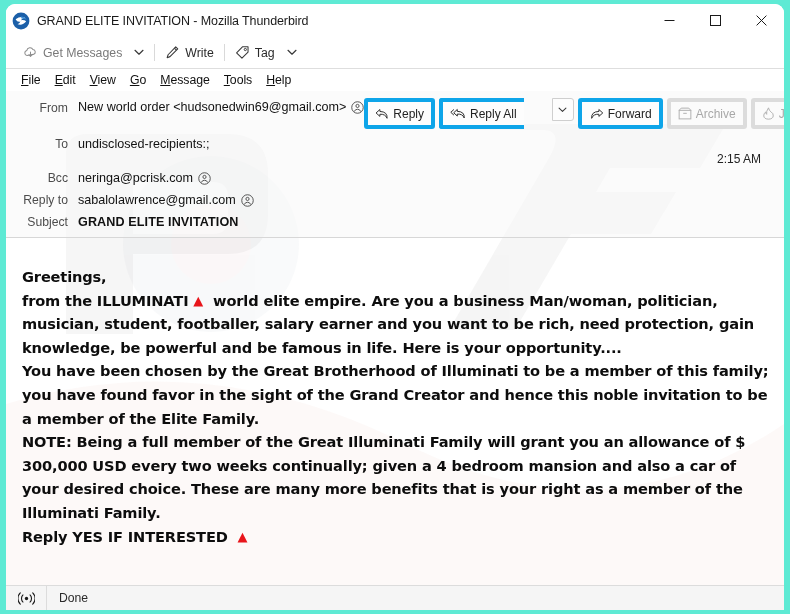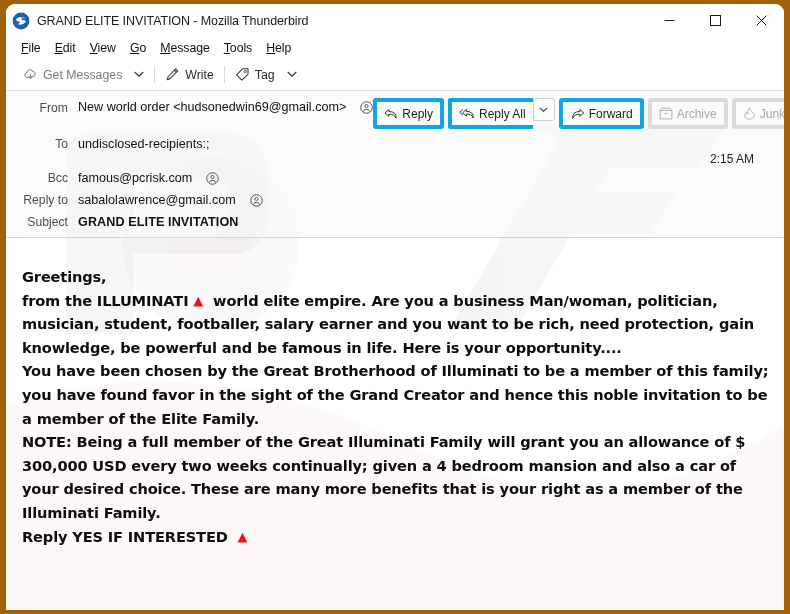--- a/index.html
+++ b/index.html
@@ -14,21 +14,21 @@
     font-family: "Liberation Sans", sans-serif;
     -webkit-font-smoothing: antialiased;
   }
 
   
   #window-frame {
     position: absolute;
     left: 0; top: 0;
     width: 790px;
     height: 614px;
-    background: #a16207;
+    background: #5eead4;
     box-sizing: border-box;
   }
   #window-inner {
     position: absolute;
     left: 6px;
     top: 4px;
     width: 778px;
     height: 606px;
     background: #ffffff;
     border-top-left-radius: 9px;
@@ -168,21 +168,21 @@
     padding-right: 0;
     white-space: nowrap;
   }
   .hdr-value {
     margin-left: 10px;
     font-size: 12.6px;
     color: #111111;
     padding-top: 2px;
     display: flex;
     align-items: center;
-    gap: 14px;
+    gap: 5px;
     flex-wrap: wrap;
   }
   .hdr-value.bold { font-weight: bold; letter-spacing: 0.1px; }
   .contact-icon {
     display: inline-flex;
     flex: 0 0 auto;
     cursor: default;
   }
 
   
@@ -214,20 +214,21 @@
     background: #fdfdfd;
     font-size: 12px;
     color: #222222;
     white-space: nowrap;
     cursor: default;
   }
   .act-btn.disabled { color: #a8a8a8; border-color: #dcdcdc; background: #fbfbfb; }
   .act-split {
     display: flex;
     align-items: stretch;
+    gap: 28px;
   }
   .act-split .act-btn {
     border-top-right-radius: 0;
     border-bottom-right-radius: 0;
     border-right: none;
   }
   .act-split .act-drop {
     display: flex;
     align-items: center;
     justify-content: center;
@@ -237,21 +238,21 @@
     border-top-right-radius: 3px;
     border-bottom-right-radius: 3px;
     background: #fdfdfd;
     cursor: default;
     box-sizing: border-box;
   }
 
   #time-row {
     display: flex;
     justify-content: flex-end;
-    padding-right: 30px;
+    padding-right: 23px;
     margin-top: 1px;
     margin-bottom: -3px;
   }
   #msg-time {
     font-size: 12px;
     color: #222222;
     white-space: nowrap;
   }
 
   
@@ -348,64 +349,64 @@
             </svg>
       </div>
       <div class="win-btn">
         <svg width="11" height="11" viewBox="0 0 11 11">
               <path d="M0.6 0.6 L10.4 10.4 M10.4 0.6 L0.6 10.4" stroke="#1a1a1a" stroke-width="1"></path>
             </svg>
       </div>
     </div>
   </div>
 
+  <div id="toolbar">
+    <div class="tb-btn">
+      <svg width="15" height="15" viewBox="0 0 16 16">
+        <path d="M4.3 11.3 a2.8 2.8 0 0 1 -0.2 -5.5 a3.4 3.4 0 0 1 6.5 -0.9 a2.6 2.6 0 0 1 0.6 5.1 z" fill="none" stroke="#8d8d8d" stroke-width="1.1" stroke-linejoin="round"></path>
+        <path d="M8 7.4 V12 M6.3 10.4 L8 12.2 L9.7 10.4" fill="none" stroke="#8d8d8d" stroke-width="1.1" stroke-linecap="round" stroke-linejoin="round"></path>
+      </svg>
+      <span class="tb-label dim">Get Messages</span>
+    </div>
+    <div class="tb-caret">
+      <svg width="10" height="7" viewBox="0 0 10 7">
+            <path d="M1 1.3 L5 5.2 L9 1.3" fill="none" stroke="#3a3a3a" stroke-width="1.2" stroke-linecap="round" stroke-linejoin="round"></path>
+          </svg>
+    </div>
+    <div class="tb-sep"></div>
+    <div class="tb-btn">
+      <svg width="15" height="15" viewBox="0 0 16 16">
+        <path d="M11.4 1.9 L13.6 4.1 L5.3 12.4 L2.3 13.5 L3.3 10.4 z" fill="none" stroke="#3a3a3a" stroke-width="1.15" stroke-linejoin="round"></path>
+        <path d="M10 3.3 L12.2 5.5" stroke="#3a3a3a" stroke-width="1.15"></path>
+      </svg>
+      <span class="tb-label">Write</span>
+    </div>
+    <div class="tb-sep"></div>
+    <div class="tb-btn">
+      <svg width="15" height="15" viewBox="0 0 16 16">
+        <path d="M8.2 1.8 H13.9 V7.5 L7.4 14 L1.7 8.3 z" fill="none" stroke="#3a3a3a" stroke-width="1.15" stroke-linejoin="round"></path>
+        <circle cx="11" cy="4.8" r="1.2" fill="none" stroke="#3a3a3a" stroke-width="1.05"></circle>
+      </svg>
+      <span class="tb-label">Tag</span>
+    </div>
+    <div class="tb-caret">
+      <svg width="10" height="7" viewBox="0 0 10 7">
+            <path d="M1 1.3 L5 5.2 L9 1.3" fill="none" stroke="#3a3a3a" stroke-width="1.2" stroke-linecap="round" stroke-linejoin="round"></path>
+          </svg>
+    </div>
+  </div>
+
   <div id="menu-bar">
     <div class="menu-item"><u>F</u><span>ile</span></div>
     <div class="menu-item"><u>E</u><span>dit</span></div>
     <div class="menu-item"><u>V</u><span>iew</span></div>
     <div class="menu-item"><u>G</u><span>o</span></div>
     <div class="menu-item"><u>M</u><span>essage</span></div>
     <div class="menu-item"><u>T</u><span>ools</span></div>
     <div class="menu-item"><u>H</u><span>elp</span></div>
-  </div>
-
-  <div id="toolbar">
-    <div class="tb-btn">
-      <svg width="15" height="15" viewBox="0 0 16 16">
-        <path d="M4.3 11.3 a2.8 2.8 0 0 1 -0.2 -5.5 a3.4 3.4 0 0 1 6.5 -0.9 a2.6 2.6 0 0 1 0.6 5.1 z" fill="none" stroke="#8d8d8d" stroke-width="1.1" stroke-linejoin="round"></path>
-        <path d="M8 7.4 V12 M6.3 10.4 L8 12.2 L9.7 10.4" fill="none" stroke="#8d8d8d" stroke-width="1.1" stroke-linecap="round" stroke-linejoin="round"></path>
-      </svg>
-      <span class="tb-label dim">Get Messages</span>
-    </div>
-    <div class="tb-caret">
-      <svg width="10" height="7" viewBox="0 0 10 7">
-            <path d="M1 1.3 L5 5.2 L9 1.3" fill="none" stroke="#3a3a3a" stroke-width="1.2" stroke-linecap="round" stroke-linejoin="round"></path>
-          </svg>
-    </div>
-    <div class="tb-sep"></div>
-    <div class="tb-btn">
-      <svg width="15" height="15" viewBox="0 0 16 16">
-        <path d="M11.4 1.9 L13.6 4.1 L5.3 12.4 L2.3 13.5 L3.3 10.4 z" fill="none" stroke="#3a3a3a" stroke-width="1.15" stroke-linejoin="round"></path>
-        <path d="M10 3.3 L12.2 5.5" stroke="#3a3a3a" stroke-width="1.15"></path>
-      </svg>
-      <span class="tb-label">Write</span>
-    </div>
-    <div class="tb-sep"></div>
-    <div class="tb-btn">
-      <svg width="15" height="15" viewBox="0 0 16 16">
-        <path d="M8.2 1.8 H13.9 V7.5 L7.4 14 L1.7 8.3 z" fill="none" stroke="#3a3a3a" stroke-width="1.15" stroke-linejoin="round"></path>
-        <circle cx="11" cy="4.8" r="1.2" fill="none" stroke="#3a3a3a" stroke-width="1.05"></circle>
-      </svg>
-      <span class="tb-label">Tag</span>
-    </div>
-    <div class="tb-caret">
-      <svg width="10" height="7" viewBox="0 0 10 7">
-            <path d="M1 1.3 L5 5.2 L9 1.3" fill="none" stroke="#3a3a3a" stroke-width="1.2" stroke-linecap="round" stroke-linejoin="round"></path>
-          </svg>
-    </div>
   </div>
 
   <div id="header-pane">
 
     <div id="row-from">
       <div id="from-left">
         <div class="hdr-label">From</div>
         <div class="hdr-value">
           <span>New world order &lt;hudsonedwin69@gmail.com&gt;</span>
           <span class="contact-icon">
@@ -476,21 +477,21 @@
       </div>
     </div>
 
     <div id="time-row">
       <span id="msg-time">2:15 AM</span>
     </div>
 
     <div class="hdr-row">
       <div class="hdr-label">Bcc</div>
       <div class="hdr-value">
-        <span>famous@pcrisk.com</span>
+        <span>neringa@pcrisk.com</span>
         <span class="contact-icon">
           <svg width="13" height="13" viewBox="0 0 14 14">
                 <circle cx="7" cy="7" r="6.2" fill="none" stroke="#4a4a4a" stroke-width="1"></circle>
                 <circle cx="7" cy="5.3" r="1.7" fill="none" stroke="#4a4a4a" stroke-width="1"></circle>
                 <path d="M3.6 11.3 a3.6 3.6 0 0 1 6.8 0" fill="none" stroke="#4a4a4a" stroke-width="1"></path>
               </svg>
         </span>
       </div>
     </div>
 
@@ -517,15 +518,27 @@
   </div>
 
   <div id="body-pane">
     <div id="body-text"><span>Greetings,
 </span><span>from the ILLUMINATI </span><span class="tri" style="color: rgb(232, 21, 27);">▲</span><span>  world elite empire. Are you a business Man/woman, politician, musician, student, footballer, salary earner and you want to be rich, need protection, gain knowledge, be powerful and be famous in life. Here is your opportunity....
 You have been chosen by the Great Brotherhood of Illuminati to be a member of this family; you have found favor in the sight of the Grand Creator and hence this noble invitation to be a member of the Elite Family.
 NOTE: Being a full member of the Great Illuminati Family will grant you an allowance of $ 300,000 USD every two weeks continually; given a 4 bedroom mansion and also a car of your desired choice. These are many more benefits that is your right as a member of the Illuminati Family.
 Reply YES IF INTERESTED  </span><span class="tri" style="color: rgb(232, 21, 27);">▲</span></div>
   </div>
 
+  <div id="status-bar">
+    <div id="status-icon-box">
+      <svg width="17" height="13" viewBox="0 0 18 14">
+        <circle cx="9" cy="7" r="1.8" fill="#1a1a1a"></circle>
+        <path d="M5.2 3.2 a5.3 5.3 0 0 0 0 7.6" fill="none" stroke="#1a1a1a" stroke-width="1.2" stroke-linecap="round"></path>
+        <path d="M12.8 3.2 a5.3 5.3 0 0 1 0 7.6" fill="none" stroke="#1a1a1a" stroke-width="1.2" stroke-linecap="round"></path>
+        <path d="M2.3 0.9 a8.6 8.6 0 0 0 0 12.2" fill="none" stroke="#1a1a1a" stroke-width="1.2" stroke-linecap="round"></path>
+        <path d="M15.7 0.9 a8.6 8.6 0 0 1 0 12.2" fill="none" stroke="#1a1a1a" stroke-width="1.2" stroke-linecap="round"></path>
+      </svg>
+    </div>
+    <div id="status-text">Done</div>
+  </div>
 
 </div>
 </div>
 
 </body></html>

